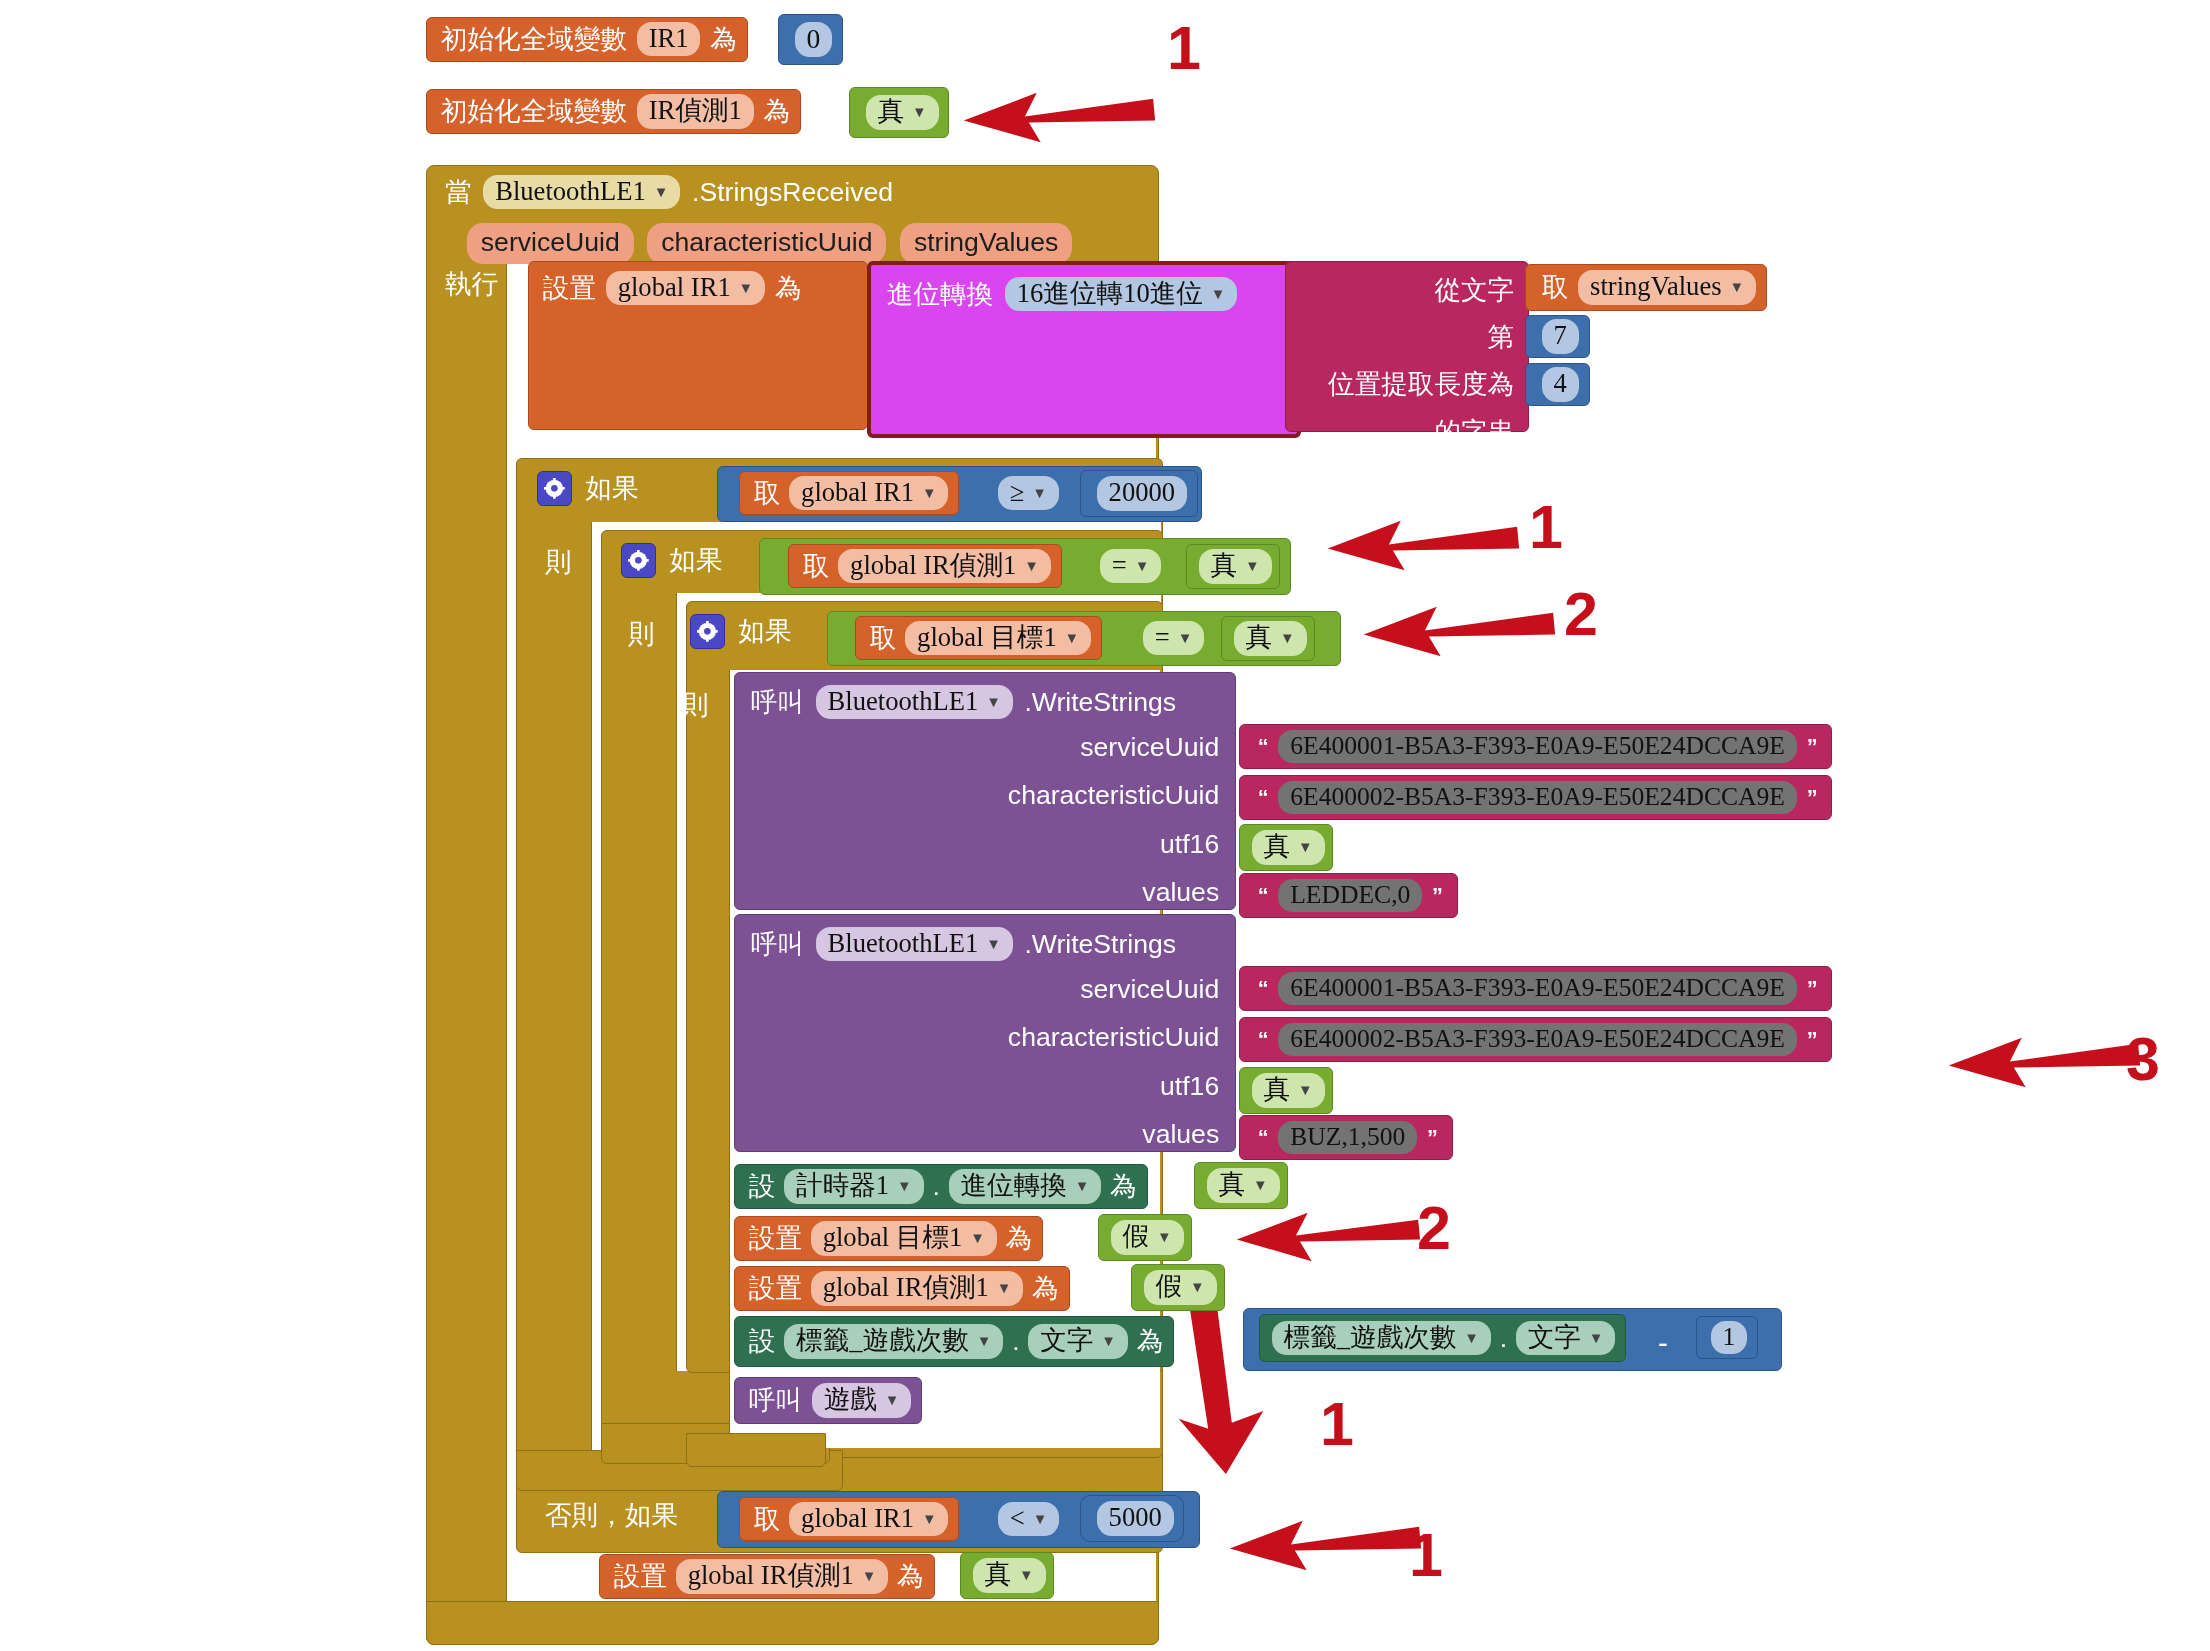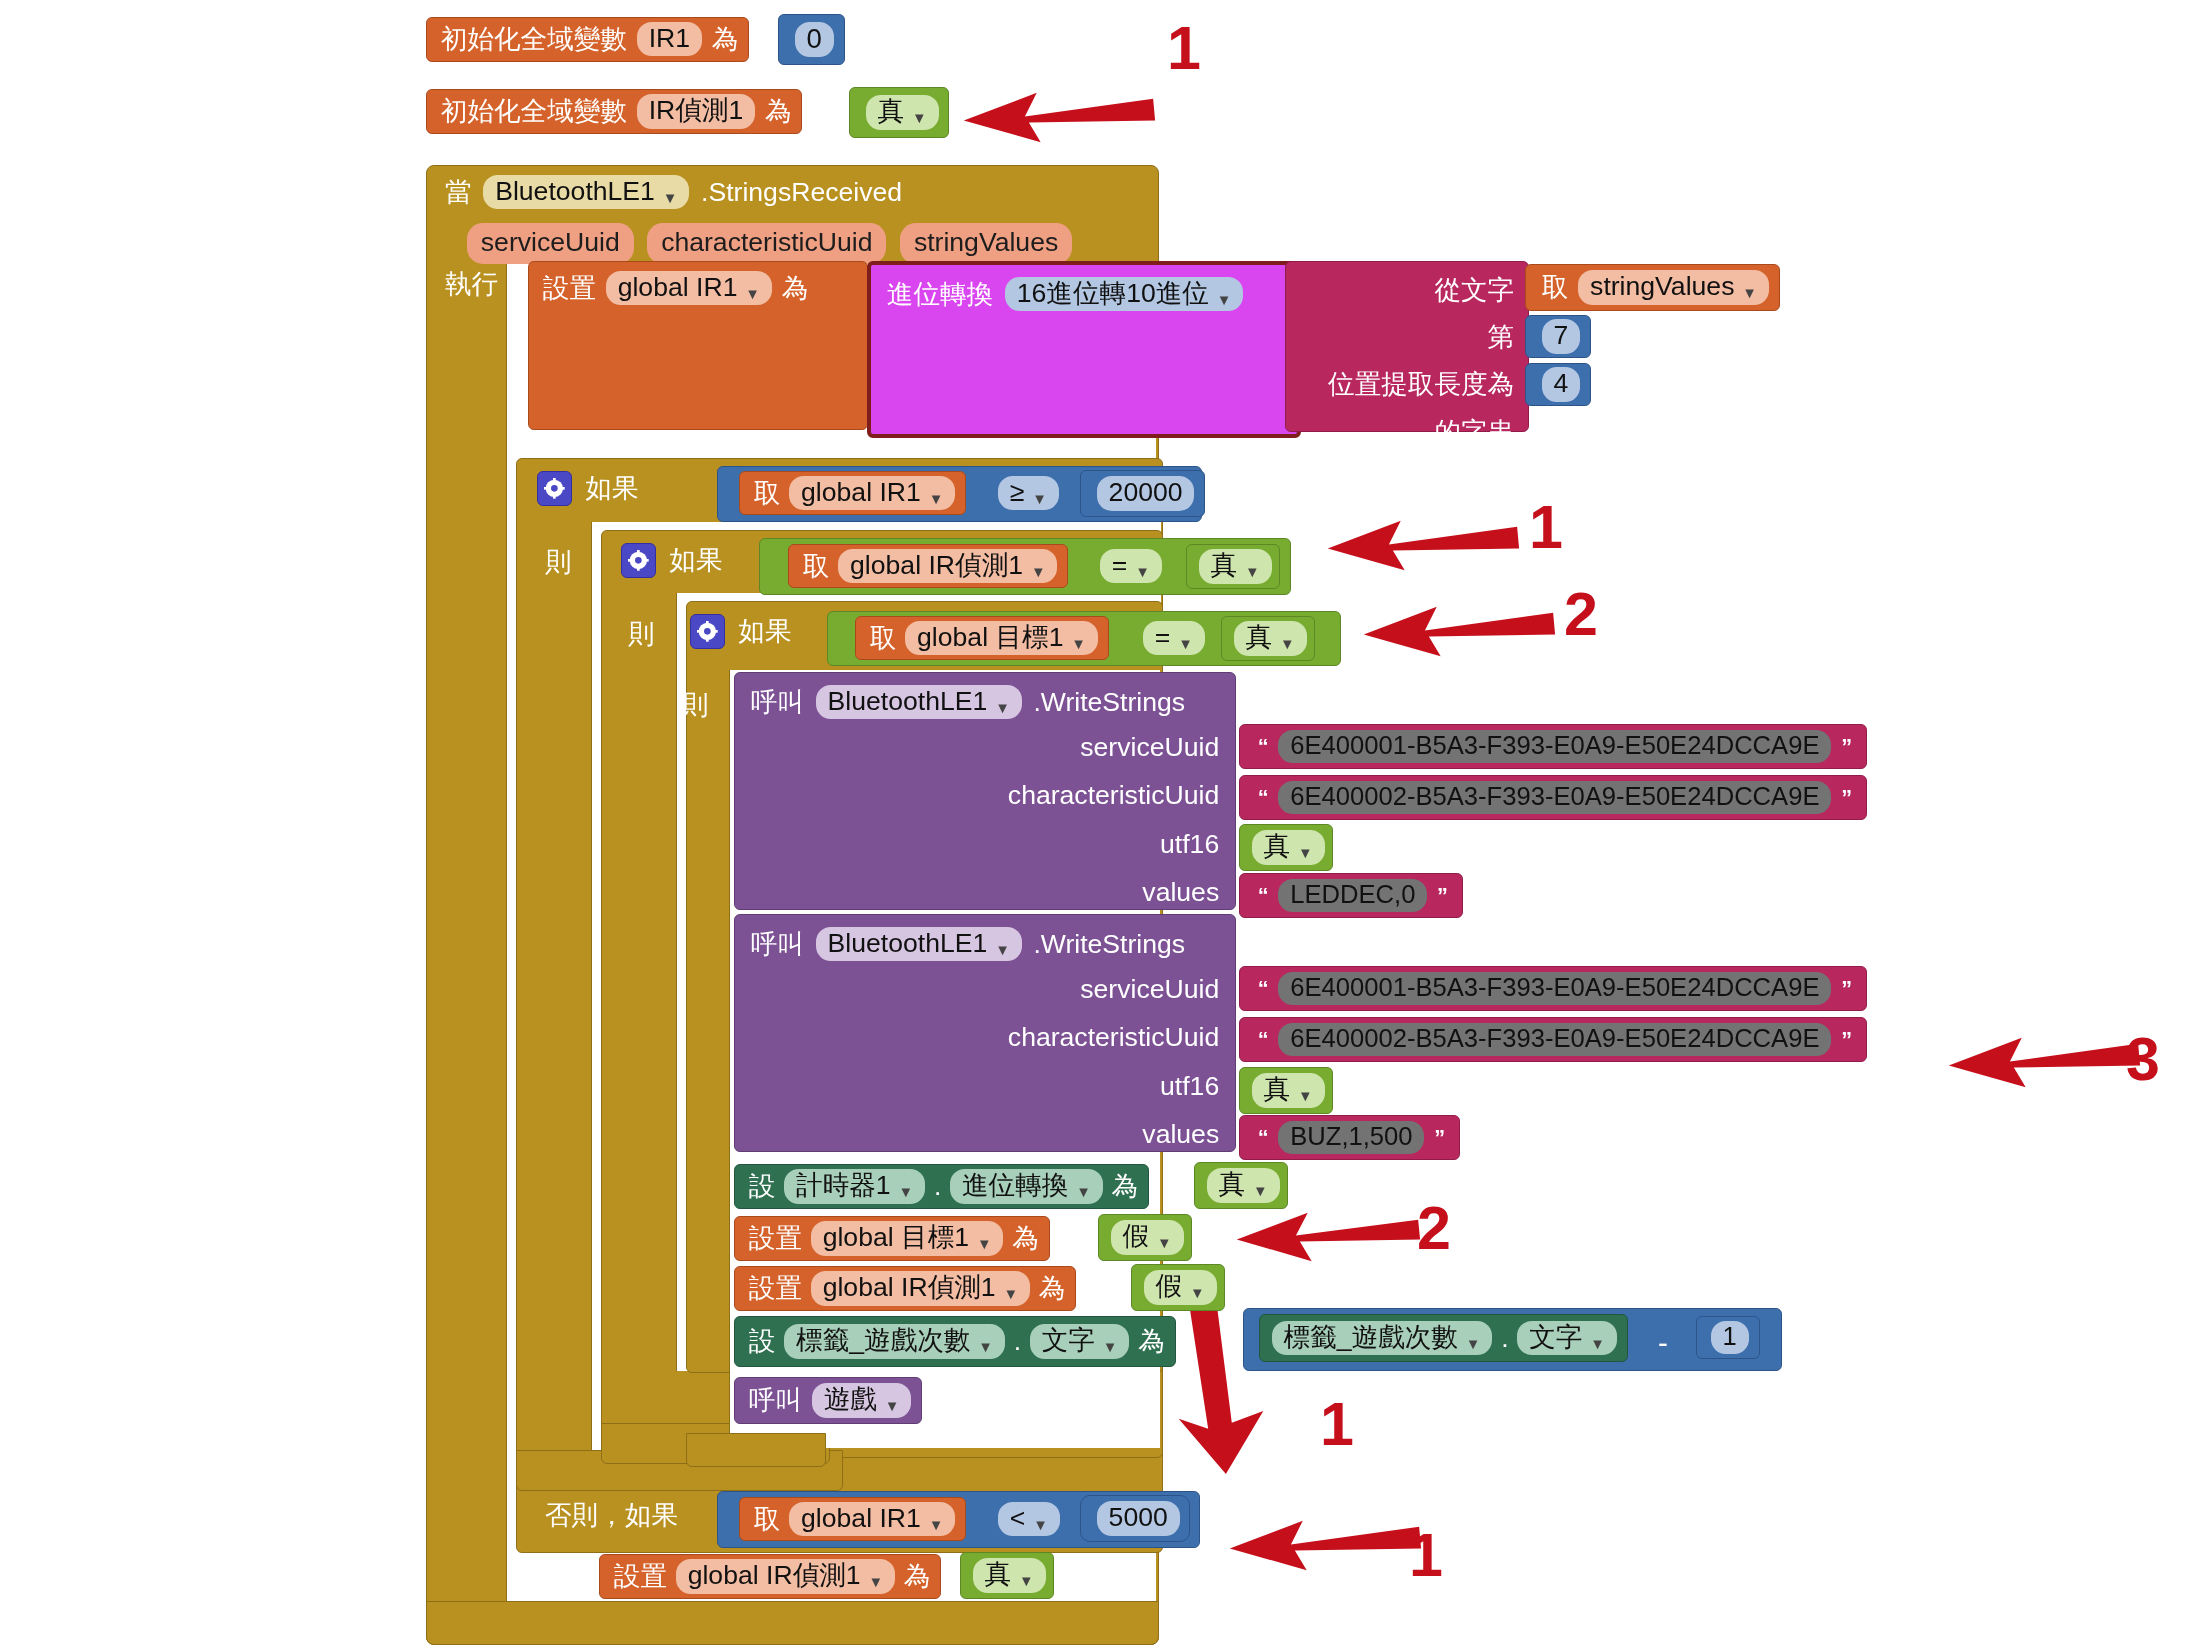--- a/index.html
+++ b/index.html
@@ -8,21 +8,21 @@
     font-family:"Liberation Sans","DejaVu Sans",sans-serif;
   }
   .canvas{position:absolute;left:0;top:0;width:1917px;height:1652px;}
 
   
   .blk{position:absolute;box-sizing:border-box;border-radius:5.9px;display:flex;align-items:center;}
   .row{display:flex;align-items:center;}
   .lbl{color:#ffffff;font-size:26.6px;white-space:nowrap;line-height:1;}
   .fieldpill{
     border-radius:14.8px;padding:3px 11.8px 4.9px 11.8px;font-size:26.6px;color:#111;
-    white-space:nowrap;display:flex;align-items:flex-end;gap:7.9px;line-height:1;
+    white-space:nowrap;display:flex;align-items:center;gap:7.9px;line-height:1;font-family:Liberation Serif, serif;
   }
   .caret{font-size:14.8px;color:#444;line-height:1;transform:translateY(1px);}
 
   
   .c-var{background:#d4622a;border:1px solid #a94a1d;}           
   .c-var .fieldpill{background:#f3bda3;}
   .c-param{background:#ef9f82;color:#1d1d1d;border-radius:15.8px;}
   .c-math{background:#3d6fad;border:1px solid #2d5488;}           
   .c-math .fieldpill{background:#b3c7e2;}
   .c-text{background:#b8275e;border:1px solid #911c49;}           

